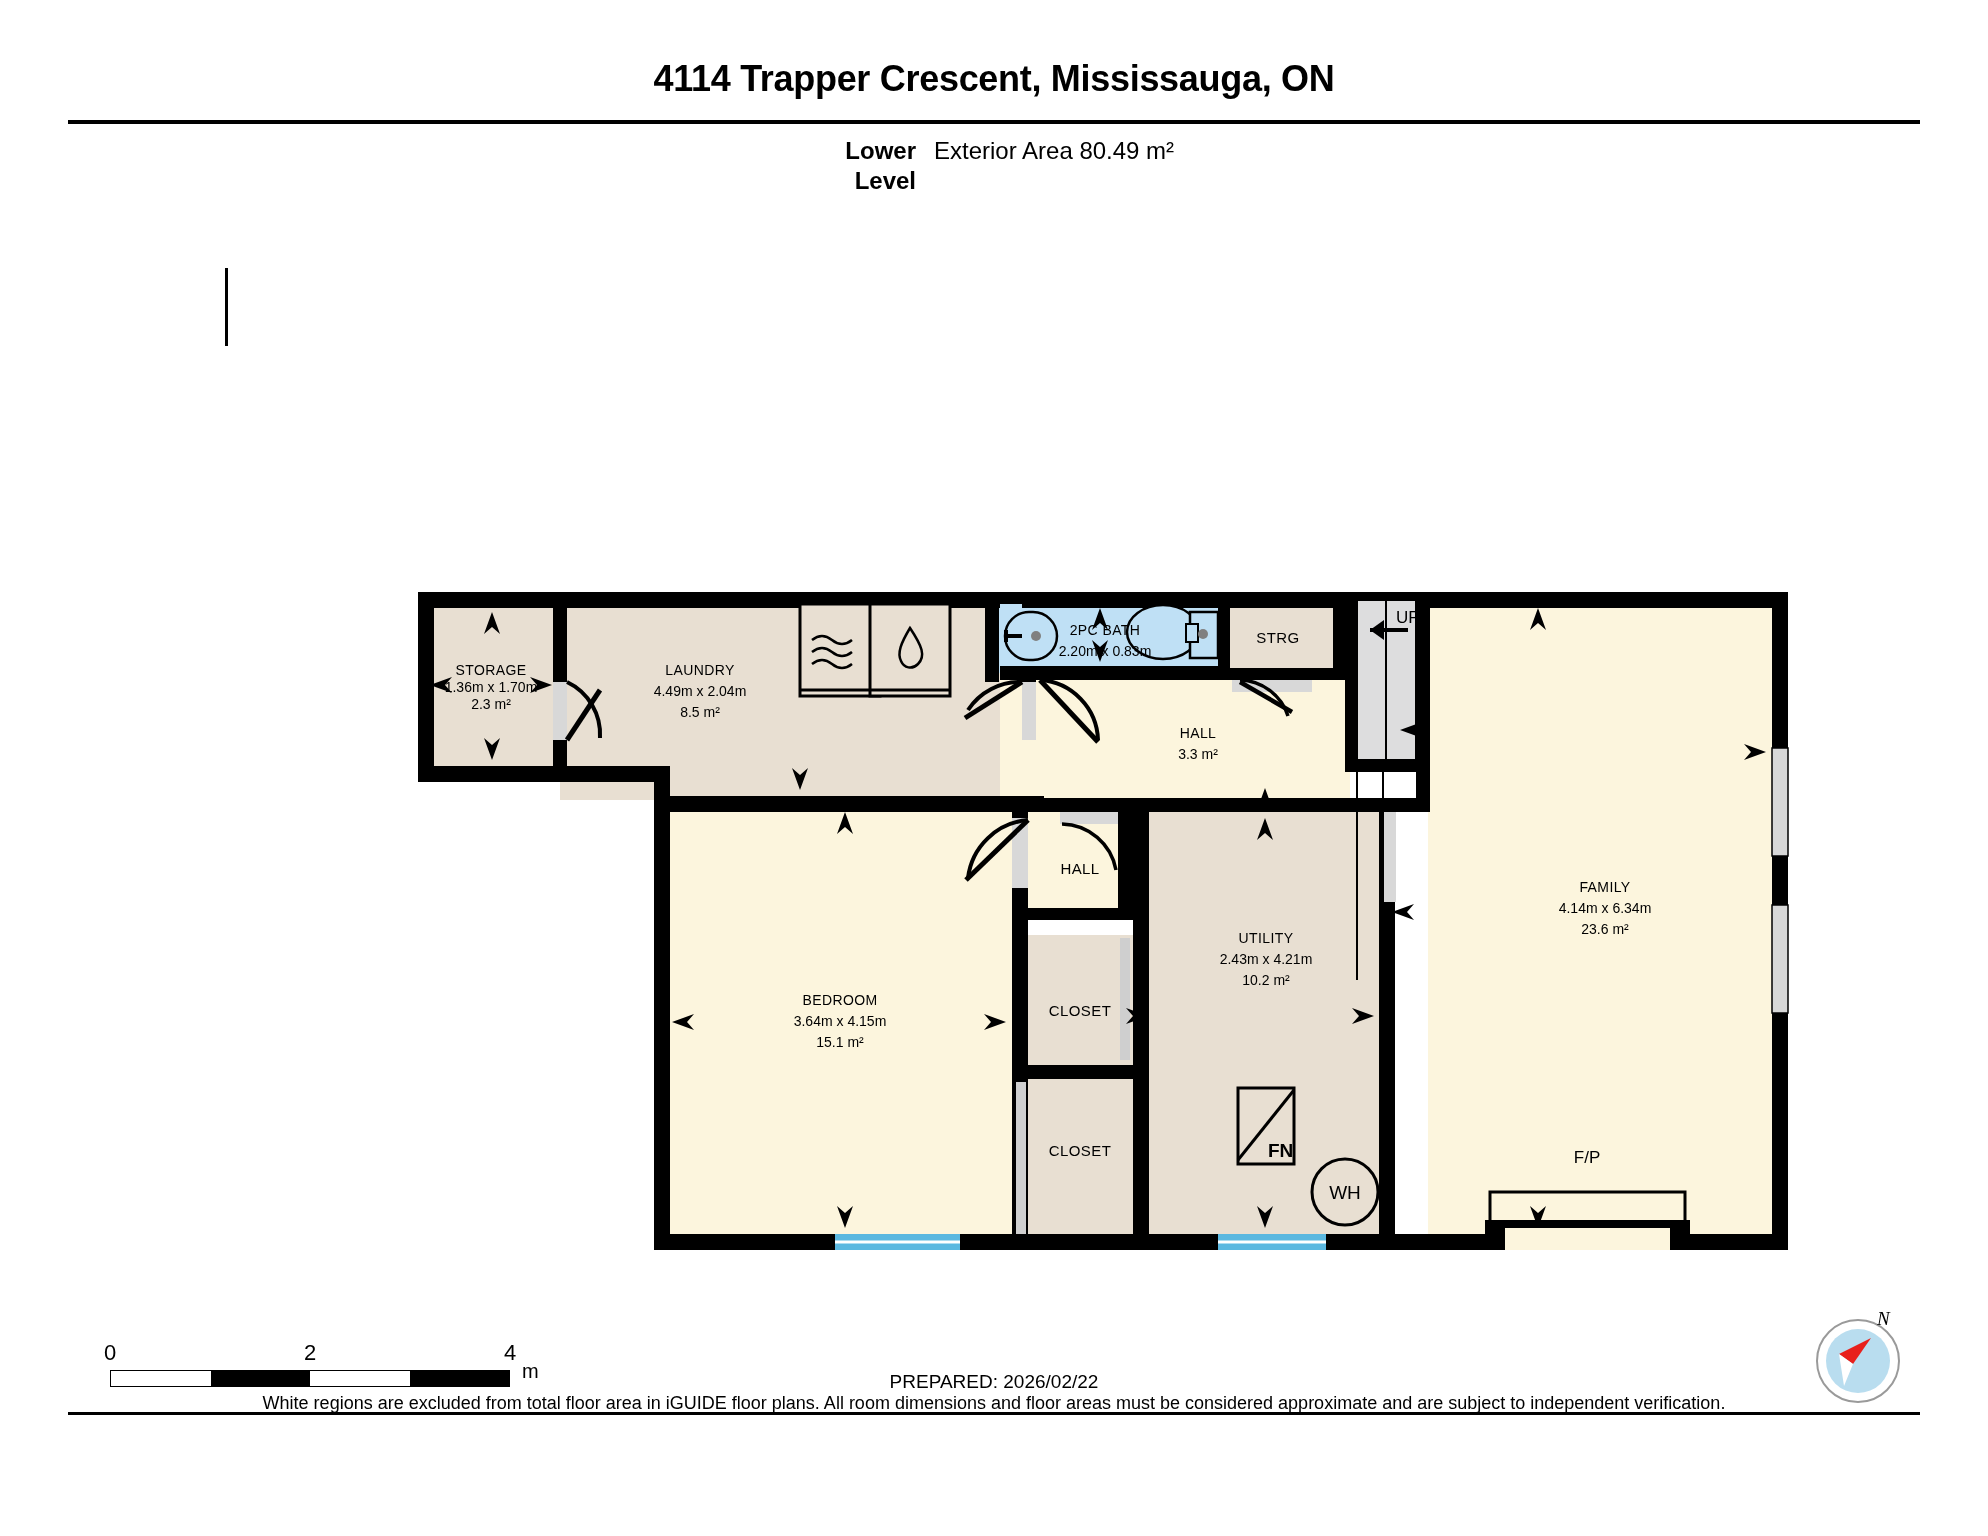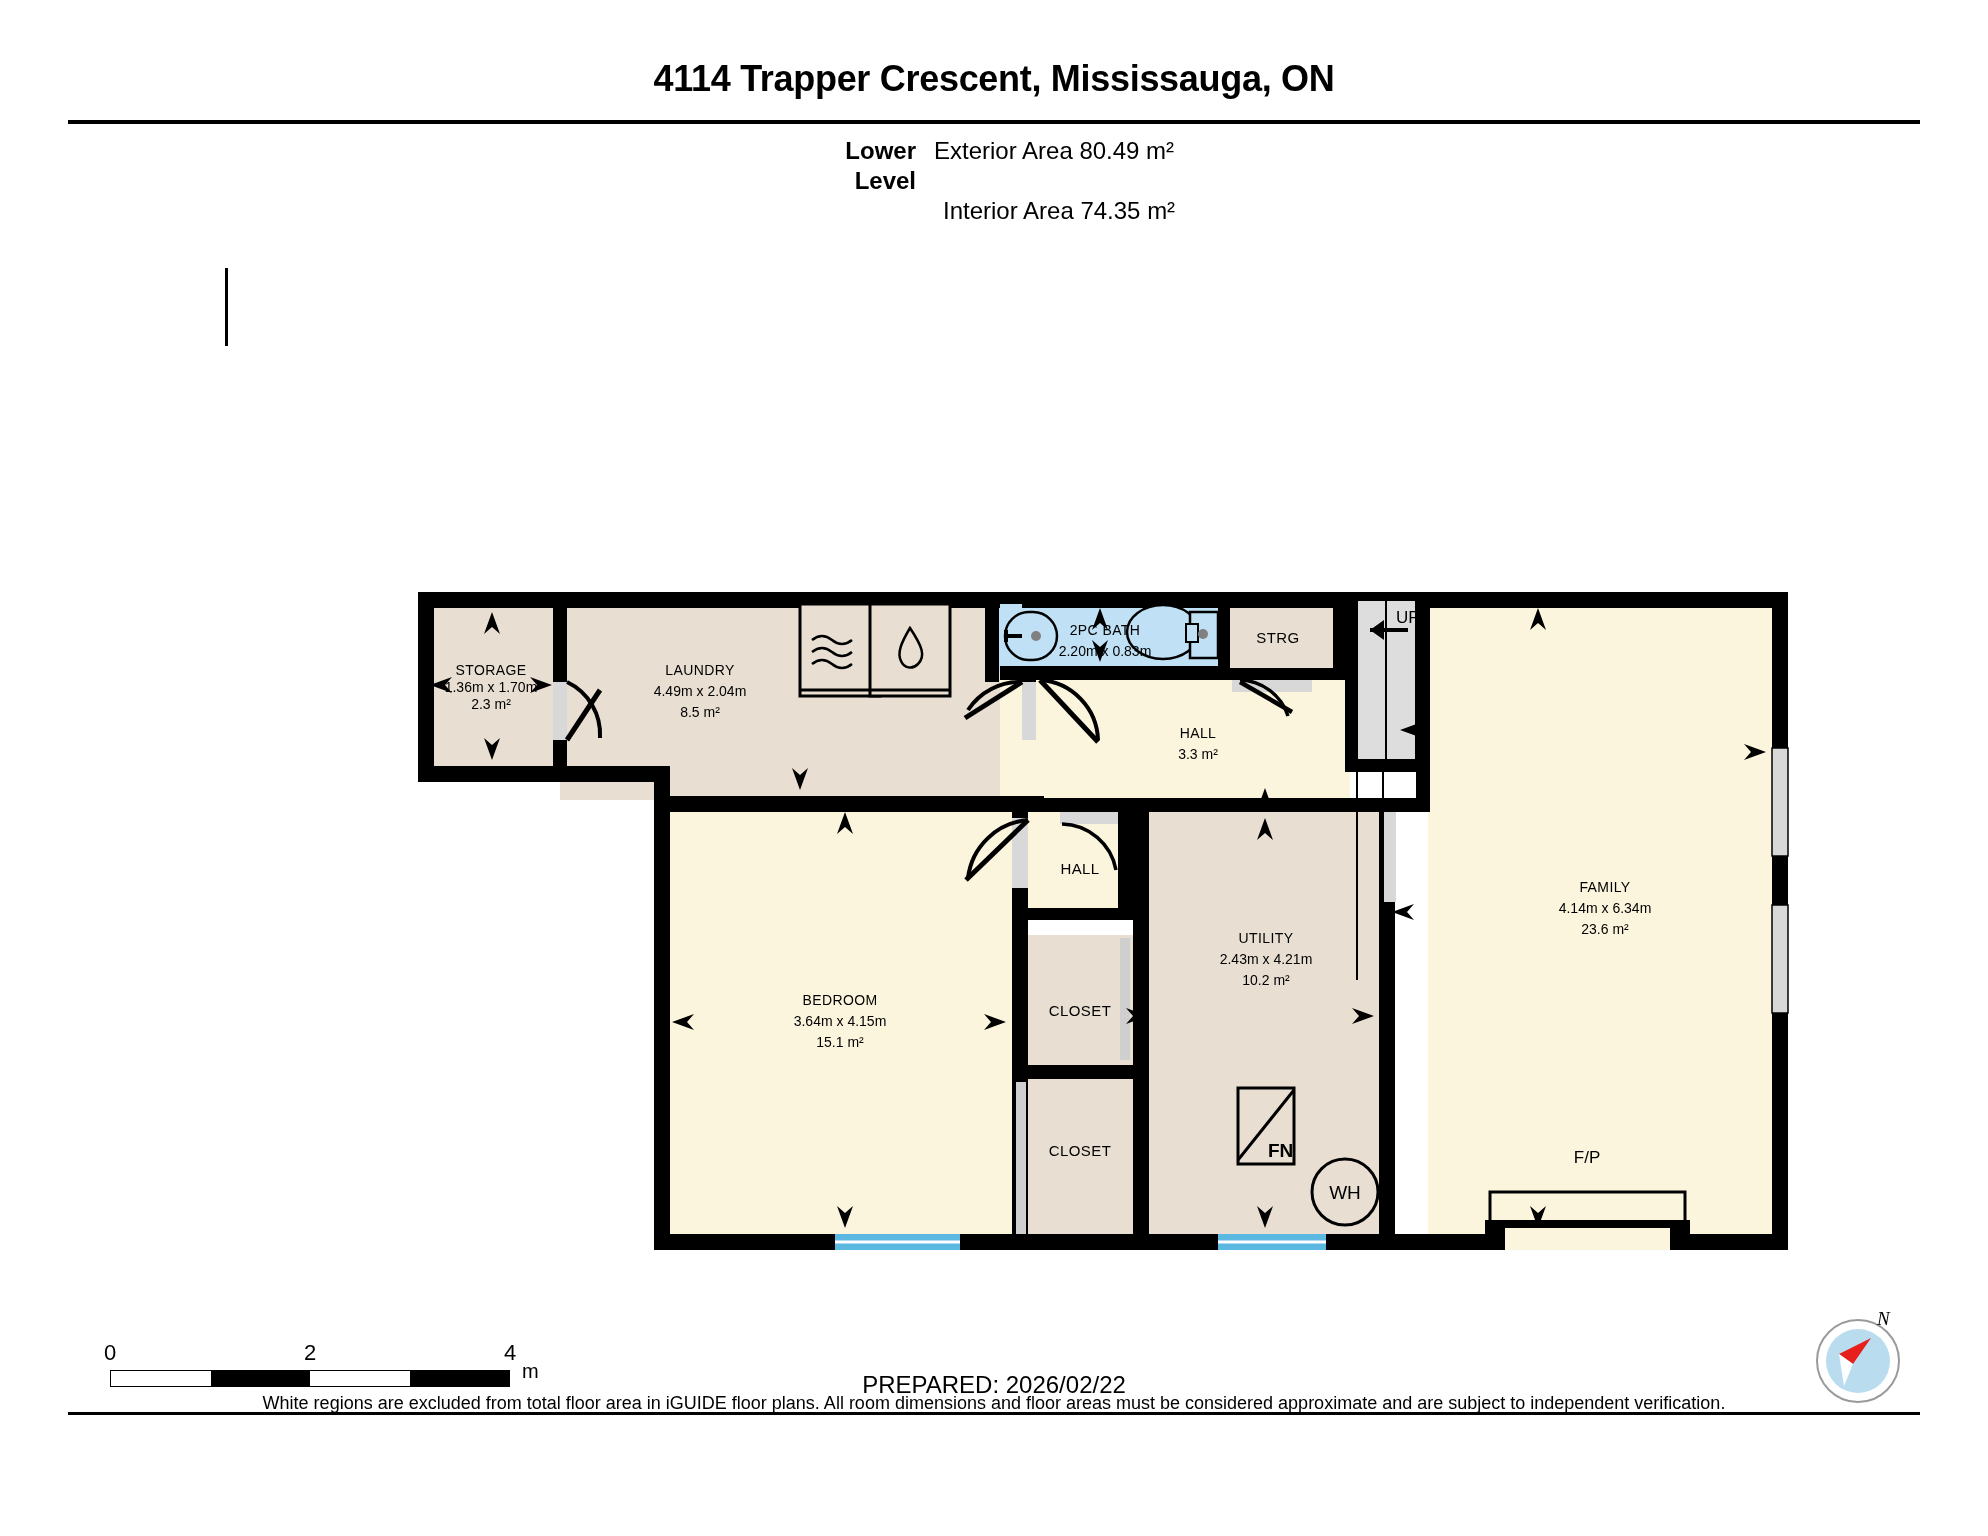--- a/index.html
+++ b/index.html
@@ -68,21 +68,21 @@
   }
   #scalebar .seg { flex:1 1 25%; }
   #scalebar .seg.dark { background:#000; }
   #scalebar .unit {
     position:absolute; left:412px; top:20px; font-size:20px;
   }
 
   
   #prepared {
     position:absolute; top:1371px; left:0; width:1988px;
-    text-align:center; font-size:24px;
+    text-align:center; font-size:19px;
   }
 
   
   #compass { position:absolute; left:1815px; top:1318px; width:86px; height:86px; }
   #compass-n {
     position:absolute; left:62px; top:-10px;
     font-style:italic; font-size:19px; font-family:"Liberation Serif", serif;
   }
 
   
@@ -102,23 +102,20 @@
 </head>
 <body>
 
 <div id="page-title">4114 Trapper Crescent, Mississauga, ON</div>
 <div id="title-rule"></div>
 
 <div id="level-block">
   <div class="level-row">
     <div class="level-name">Lower Level</div>
     <div class="level-val">Exterior Area 80.49 m²</div>
-  </div>
-  <div class="level-row">
-    <div class="level-val indent">Interior Area 74.35 m²</div>
   </div>
 </div>
 
 <div id="margin-tick"></div>
 
 <svg id="floorplan" viewBox="0 0 1988 1536" xmlns="http://www.w3.org/2000/svg">
 
   <rect x="422" y="600" width="138" height="170" fill="#e8dfd2"></rect>
 
   <rect x="560" y="600" width="475" height="200" fill="#e8dfd2"></rect>

